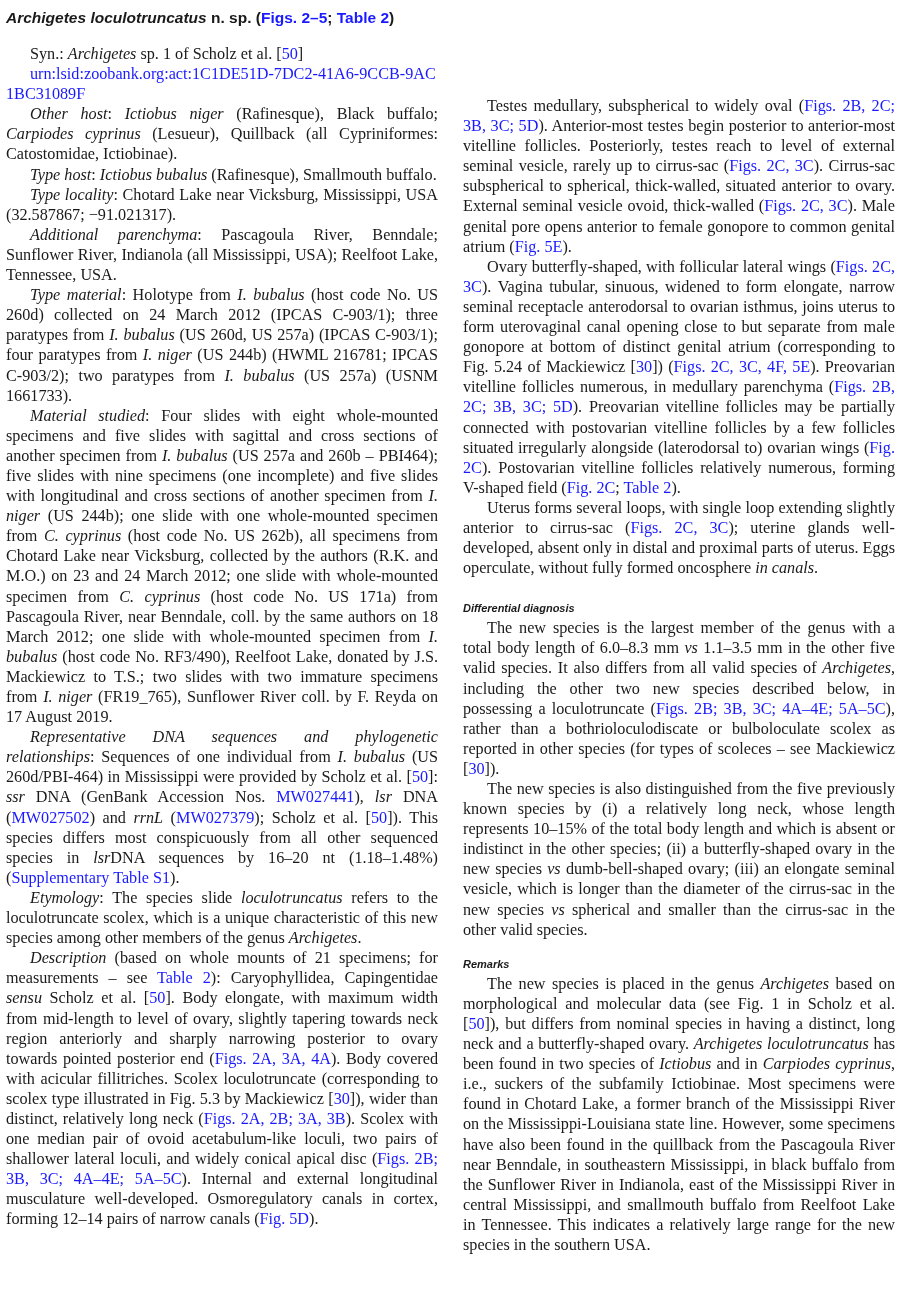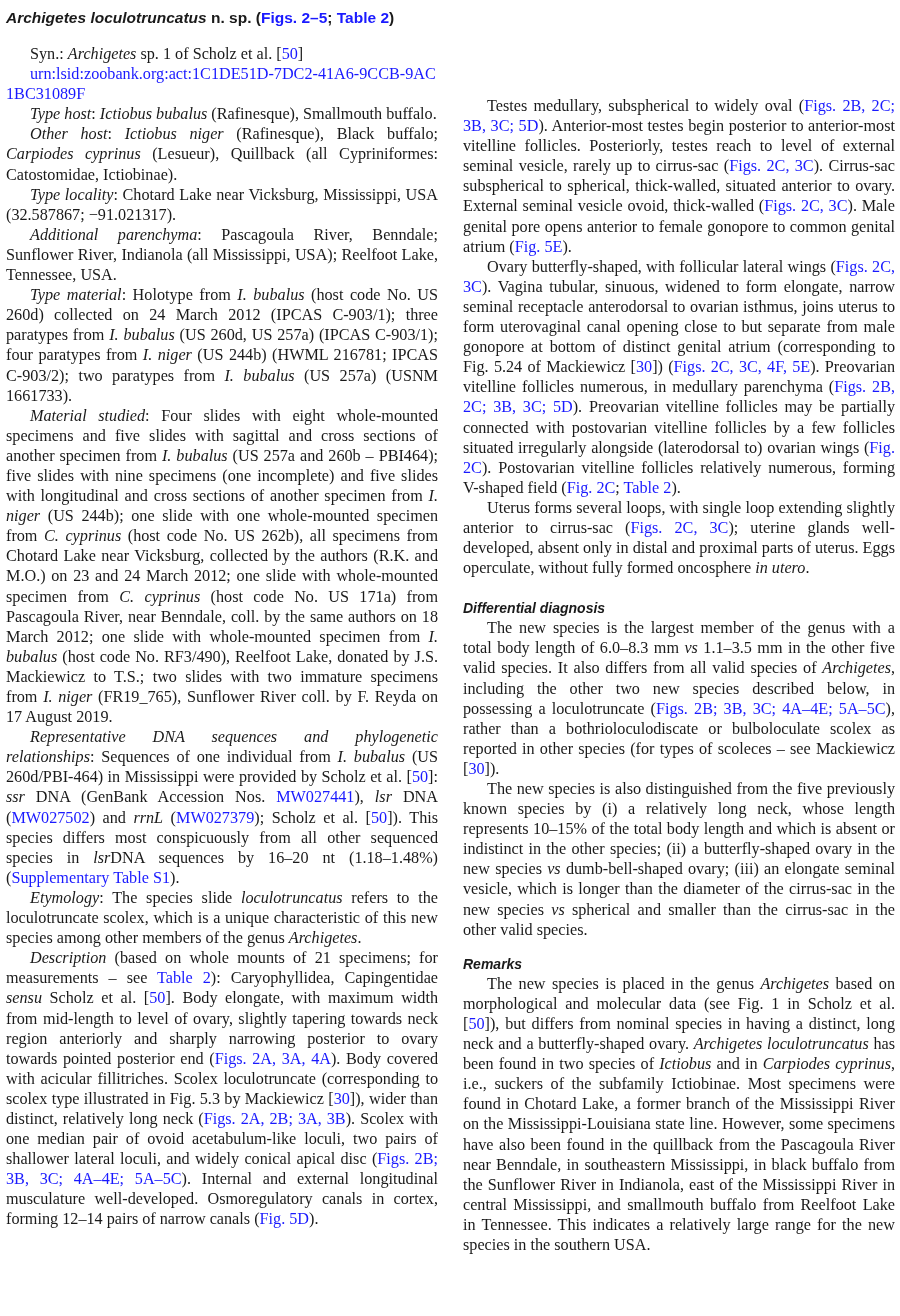--- a/index.html
+++ b/index.html
@@ -14,49 +14,49 @@
     position: absolute; top: 44px; width: 432px;
     font-family: "Liberation Serif", serif; font-size: 16.2px; line-height: 20.1px;
     text-align: justify; hyphens: manual;
   }
   .col-left { left: 6px; }
   .col-right { left: 463px; top: 96px; }
   p { margin: 0; text-indent: 24px; }
   a, .link { color: #1a1aff; text-decoration: none; }
   .sec-title {
     font-family: "Liberation Sans", sans-serif; font-weight: bold; font-style: italic;
-    font-size: 14px; line-height: 20px; margin-top: 14px; margin-bottom: 0; text-indent: 0;
+    font-size: 11px; line-height: 20px; margin-top: 14px; margin-bottom: 0; text-indent: 0;
   }
   i { font-style: italic; }
 </style>
 </head>
 <body>
 
 <div class="page">
 
   <div class="heading"><span class="ital">Archigetes loculotruncatus</span><span> n. sp. (</span><a class="link">Figs. 2–5</a><span>; </span><a class="link">Table 2</a><span>)</span></div>
 
   <div class="col col-left">
     <p><span>Syn.: </span><i>Archigetes</i><span> sp. 1 of Scholz et al. [</span><a>50</a><span>]</span></p>
     <p><a style="word-break: break-all;">urn:lsid:zoobank.org:act:1C1DE51D-7DC2-41A6-9CCB-9AC1BC31089F</a></p>
+    <p><i>Other host</i>: <i>Ictiobus niger</i><span> (Rafinesque), Black buffalo; </span><i>Carpiodes cyprinus</i><span> (Lesueur), Quillback (all Cypriniformes: Catostomidae, Ictiobinae).</span></p>
     <p><i>Type host</i>: <i>Ictiobus bubalus</i><span> (Rafinesque), Smallmouth buffalo.</span></p>
-    <p><i>Other host</i>: <i>Ictiobus niger</i><span> (Rafinesque), Black buffalo; </span><i>Carpiodes cyprinus</i><span> (Lesueur), Quillback (all Cypriniformes: Catostomidae, Ictiobinae).</span></p>
     <p><i>Type locality</i><span>: Chotard Lake near Vicksburg, Mississippi, USA (32.587867; −91.021317).</span></p>
     <p><i>Additional parenchyma</i><span>: Pascagoula River, Benndale; Sunflower River, Indianola (all Mississippi, USA); Reelfoot Lake, Tennessee, USA.</span></p>
     <p><i>Type material</i><span>: Holotype from </span><i>I. bubalus</i><span> (host code No. US 260d) collected on 24 March 2012 (IPCAS C-903/1); three paratypes from </span><i>I. bubalus</i><span> (US 260d, US 257a) (IPCAS C-903/1); four paratypes from </span><i>I. niger</i><span> (US 244b) (HWML 216781; IPCAS C-903/2); two paratypes from </span><i>I. bubalus</i><span> (US 257a) (USNM 1661733).</span></p>
     <p><i>Material studied</i><span>: Four slides with eight whole-mounted specimens and five slides with sagittal and cross sections of another specimen from </span><i>I. bubalus</i><span> (US 257a and 260b – PBI464); five slides with nine specimens (one incomplete) and five slides with longitudinal and cross sections of another specimen from </span><i>I. niger</i><span> (US 244b); one slide with one whole-mounted specimen from </span><i>C. cyprinus</i><span> (host code No. US 262b), all specimens from Chotard Lake near Vicksburg, collected by the authors (R.K. and M.O.) on 23 and 24 March 2012; one slide with whole-mounted specimen from </span><i>C. cyprinus</i><span> (host code No. US 171a) from Pascagoula River, near Benndale, coll. by the same authors on 18 March 2012; one slide with whole-mounted specimen from </span><i>I. bubalus</i><span> (host code No. RF3/490), Reelfoot Lake, donated by J.S. Mackiewicz to T.S.; two slides with two immature specimens from </span><i>I. niger</i><span> (FR19_765), Sunflower River coll. by F. Reyda on 17 August 2019.</span></p>
     <p><i>Representative DNA sequences and phylogenetic relationships</i><span>: Sequences of one individual from </span><i>I. bubalus</i><span> (US 260d/PBI-464) in Mississippi were provided by Scholz et al. [</span><a>50</a><span>]: </span><i>ssr</i><span> DNA (GenBank Accession Nos. </span><a>MW027441</a><span>), </span><i>lsr</i><span> DNA (</span><a>MW027502</a><span>) and </span><i>rrnL</i><span> (</span><a>MW027379</a><span>); Scholz et al. [</span><a>50</a><span>]). This species differs most conspicuously from all other sequenced species in </span><i>lsr</i><span>DNA sequences by 16–20 nt (1.18–1.48%) (</span><a>Supplementary Table S1</a><span>).</span></p>
     <p><i>Etymology</i><span>: The species slide </span><i>loculotruncatus</i><span> refers to the loculotruncate scolex, which is a unique characteristic of this new species among other members of the genus </span><i>Archigetes</i><span>.</span></p>
     <p><i>Description</i><span> (based on whole mounts of 21 specimens; for measurements – see </span><a>Table 2</a><span>): Caryophyllidea, Capingentidae </span><i>sensu</i><span> Scholz et al. [</span><a>50</a><span>]. Body elongate, with maximum width from mid-length to level of ovary, slightly tapering towards neck region anteriorly and sharply narrowing posterior to ovary towards pointed posterior end (</span><a>Figs. 2A, 3A, 4A</a><span>). Body covered with acicular fillitriches. Scolex loculotruncate (corresponding to scolex type illustrated in Fig. 5.3 by Mackiewicz [</span><a>30</a><span>]), wider than distinct, relatively long neck (</span><a>Figs. 2A, 2B; 3A, 3B</a><span>). Scolex with one median pair of ovoid acetabulum-like loculi, two pairs of shallower lateral loculi, and widely conical apical disc (</span><a>Figs. 2B; 3B, 3C; 4A–4E; 5A–5C</a><span>). Internal and external longitudinal musculature well-developed. Osmoregulatory canals in cortex, forming 12–14 pairs of narrow canals (</span><a>Fig. 5D</a><span>).</span></p>
   </div>
 
   <div class="col col-right">
     <p><span>Testes medullary, subspherical to widely oval (</span><a>Figs. 2B, 2C; 3B, 3C; 5D</a><span>). Anterior-most testes begin posterior to anterior-most vitelline follicles. Posteriorly, testes reach to level of external seminal vesicle, rarely up to cirrus-sac (</span><a>Figs. 2C, 3C</a><span>). Cirrus-sac subspherical to spherical, thick-walled, situated anterior to ovary. External seminal vesicle ovoid, thick-walled (</span><a>Figs. 2C, 3C</a><span>). Male genital pore opens anterior to female gonopore to common genital atrium (</span><a>Fig. 5E</a><span>).</span></p>
     <p><span>Ovary butterfly-shaped, with follicular lateral wings (</span><a>Figs. 2C, 3C</a><span>). Vagina tubular, sinuous, widened to form elongate, narrow seminal receptacle anterodorsal to ovarian isthmus, joins uterus to form uterovaginal canal opening close to but separate from male gonopore at bottom of distinct genital atrium (corresponding to Fig. 5.24 of Mackiewicz [</span><a>30</a><span>]) (</span><a>Figs. 2C, 3C, 4F, 5E</a><span>). Preovarian vitelline follicles numerous, in medullary parenchyma (</span><a>Figs. 2B, 2C; 3B, 3C; 5D</a><span>). Preovarian vitelline follicles may be partially connected with postovarian vitelline follicles by a few follicles situated irregularly alongside (laterodorsal to) ovarian wings (</span><a>Fig. 2C</a><span>). Postovarian vitelline follicles relatively numerous, forming V-shaped field (</span><a>Fig. 2C</a><span>; </span><a>Table 2</a><span>).</span></p>
-    <p><span>Uterus forms several loops, with single loop extending slightly anterior to cirrus-sac (</span><a>Figs. 2C, 3C</a><span>); uterine glands well-developed, absent only in distal and proximal parts of uterus. Eggs operculate, without fully formed oncosphere </span><i>in utero</i><span>.</span></p>
+    <p><span>Uterus forms several loops, with single loop extending slightly anterior to cirrus-sac (</span><a>Figs. 2C, 3C</a><span>); uterine glands well-developed, absent only in distal and proximal parts of uterus. Eggs operculate, without fully formed oncosphere </span><i>in canals</i><span>.</span></p>
 
     <div class="sec-title" style="margin-top:20px;">Differential diagnosis</div>
     <p><span>The new species is the largest member of the genus with a total body length of 6.0–8.3 mm </span><i>vs</i><span> 1.1–3.5 mm in the other five valid species. It also differs from all valid species of </span><i>Archigetes</i><span>, including the other two new species described below, in possessing a loculotruncate (</span><a>Figs. 2B; 3B, 3C; 4A–4E; 5A–5C</a><span>), rather than a bothrioloculodiscate or bulboloculate scolex as reported in other species (for types of scoleces – see Mackiewicz [</span><a>30</a><span>]).</span></p>
     <p><span>The new species is also distinguished from the five previously known species by (i) a relatively long neck, whose length represents 10–15% of the total body length and which is absent or indistinct in the other species; (ii) a butterfly-shaped ovary in the new species </span><i>vs</i><span> dumb-bell-shaped ovary; (iii) an elongate seminal vesicle, which is longer than the diameter of the cirrus-sac in the new species </span><i>vs</i><span> spherical and smaller than the cirrus-sac in the other valid species.</span></p>
 
     <div class="sec-title">Remarks</div>
     <p><span>The new species is placed in the genus </span><i>Archigetes</i><span> based on morphological and molecular data (see Fig. 1 in Scholz et al. [</span><a>50</a><span>]), but differs from nominal species in having a distinct, long neck and a butterfly-shaped ovary. </span><i>Archigetes loculotruncatus</i><span> has been found in two species of </span><i>Ictiobus</i><span> and in </span><i>Carpiodes cyprinus</i><span>, i.e., suckers of the subfamily Ictiobinae. Most specimens were found in Chotard Lake, a former branch of the Mississippi River on the Mississippi-Louisiana state line. However, some specimens have also been found in the quillback from the Pascagoula River near Benndale, in southeastern Mississippi, in black buffalo from the Sunflower River in Indianola, east of the Mississippi River in central Mississippi, and smallmouth buffalo from Reelfoot Lake in Tennessee. This indicates a relatively large range for the new species in the southern USA.</span></p>
   </div>
 
 </div>

